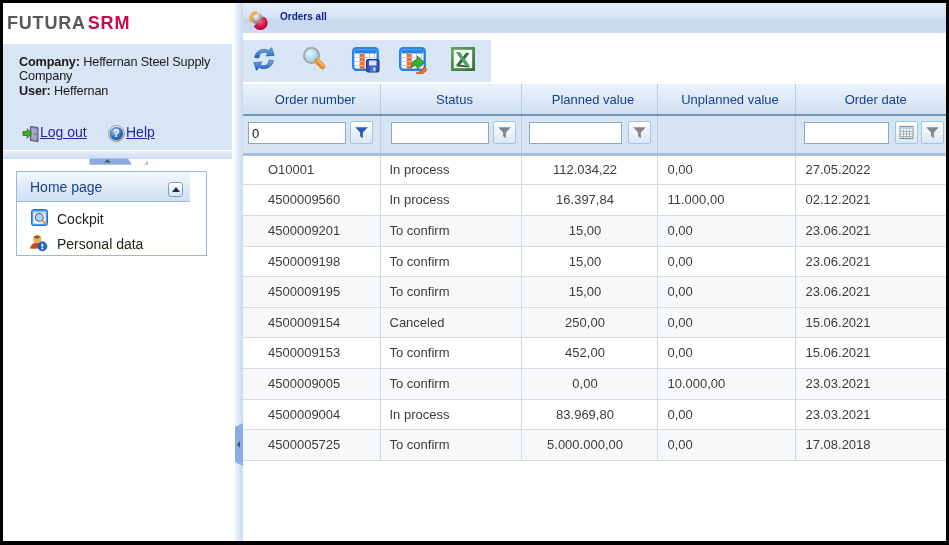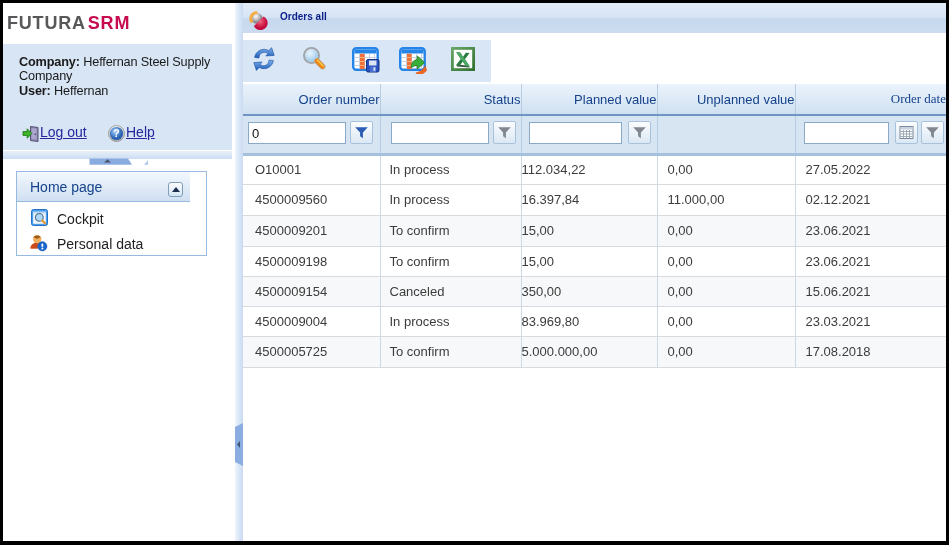--- a/index.html
+++ b/index.html
@@ -30,26 +30,26 @@
 
 #main { position:absolute; left:240px; top:0; width:703px; height:538px; background:#fff; }
 #mhead { position:absolute; left:0; top:0; width:703px; height:30px; background:linear-gradient(#e3edf9 0%, #d7e4f5 45%, #c7d9ef 55%, #ccdbf0 100%); }
 #mhead .t { position:absolute; left:37px; top:8px; font-size:10px; font-weight:bold; color:#0c1f8a; }
 #toolbar { position:absolute; left:0px; top:37px; width:248px; height:42px; background:#d9e6f5; }
 .tbtn { position:absolute; top:6px; width:26px; height:26px; }
 
 #grid { position:absolute; left:0; top:81px; width:703px; }
 table { border-collapse:collapse; table-layout:fixed; width:703px; }
 th,td { overflow:hidden; white-space:nowrap; vertical-align:middle; padding:0; }
-th { height:31px; background:linear-gradient(#ebf3fc,#d0e0f1); border-bottom:2px solid #6d97c2; border-right:1px solid #b9cde2; font-weight:normal; font-size:13px; color:#15428b; text-align:right; padding-left:8px; }
+th { height:31px; background:linear-gradient(#ebf3fc,#d0e0f1); border-bottom:2px solid #6d97c2; border-right:1px solid #b9cde2; font-weight:normal; font-size:13px; color:#15428b; text-align:center; padding-left:8px; }
 tr.filter td { height:39px; background:#d7e5f3; border-bottom:3px solid #a4c2de; border-right:1px solid #b9cde2; position:relative; }
 td.d { font-size:13px; color:#3c3c3c; border-bottom:1px solid #d7dbe0; border-right:1px solid #ccd9e6; padding-left:10px; }
-td.c1 { padding-left:12px; }
+td.c1 { padding-left:25px; }
 td.c2 { padding-left:9px; }
-td.num { text-align:left; padding-right:8px; padding-left:0; }
+td.num { text-align:center; padding-right:8px; padding-left:0; }
 tr.odd td { background:#fff; }
 tr.even td { background:#f7f8f9; }
 .finput { position:absolute; top:6px; background:#fff; border:1px solid #8aa9c9; height:22px; }
 .fbtn { position:absolute; top:5px; width:23px; height:23px; border:1px solid #a9c2dc; border-radius:2px; background:linear-gradient(#fbfdfe,#dbe8f4); }
 .fbtn svg { position:absolute; left:3px; top:3px; }
 </style>
 </head>
 <body>
 <div id="page">
   <div id="sidebar">
@@ -219,21 +219,21 @@
             <col style="width:136px">
             <col style="width:138px">
             <col style="width:151px">
           </colgroup>
         <tbody>
             <tr>
               <th>Order number</th>
               <th>Status</th>
               <th>Planned value</th>
               <th>Unplanned value</th>
-              <th style="border-right:none; padding-left:10px;font-family:Liberation Serif, serif;">Order date</th>
+              <th style="border-right:none; padding-left:10px;">Order date</th>
             </tr>
         <tr class="filter">
           <td>
                 <span class="finput" style="left:5px; width:98px;">
                   <span style="position:absolute;left:3px;top:3px;font-size:13px;color:#111;">0</span>
                 </span>
                 <span class="fbtn" style="left:107px;">
                   <svg width="15" height="15" viewBox="0 0 15 15">
                     <path d="M1.2,2.2 h12.6 l-4.9,5.4 v5.6 l-2.8,-2 v-3.6 Z" fill="#2b5cb4"></path>
                   </svg>
@@ -296,26 +296,47 @@
               <td class="d">0,00</td>
               <td class="d" style="border-right:none;">23.06.2021</td>
             </tr>
         <tr class="odd" style="height:30px">
               <td class="d c1">4500009198</td>
               <td class="d c2">To confirm</td>
               <td class="d num">15,00</td>
               <td class="d">0,00</td>
               <td class="d" style="border-right:none;">23.06.2021</td>
             </tr>
+        <tr class="even" style="height:31px">
+              <td class="d c1">4500009195</td>
+              <td class="d c2">To confirm</td>
+              <td class="d num">15,00</td>
+              <td class="d">0,00</td>
+              <td class="d" style="border-right:none;">23.06.2021</td>
+            </tr>
         <tr class="even" style="height:30px">
               <td class="d c1">4500009154</td>
               <td class="d c2">Canceled</td>
-              <td class="d num">350,00</td>
+              <td class="d num">250,00</td>
               <td class="d">0,00</td>
               <td class="d" style="border-right:none;">15.06.2021</td>
+            </tr>
+        <tr class="odd" style="height:31px">
+              <td class="d c1">4500009153</td>
+              <td class="d c2">To confirm</td>
+              <td class="d num">452,00</td>
+              <td class="d">0,00</td>
+              <td class="d" style="border-right:none;">15.06.2021</td>
+            </tr>
+        <tr class="even" style="height:31px">
+              <td class="d c1">4500009005</td>
+              <td class="d c2">To confirm</td>
+              <td class="d num">0,00</td>
+              <td class="d">10.000,00</td>
+              <td class="d" style="border-right:none;">23.03.2021</td>
             </tr>
         <tr class="odd" style="height:30px">
               <td class="d c1">4500009004</td>
               <td class="d c2">In process</td>
               <td class="d num">83.969,80</td>
               <td class="d">0,00</td>
               <td class="d" style="border-right:none;">23.03.2021</td>
             </tr>
         <tr class="even" style="height:31px">
               <td class="d c1">4500005725</td>

